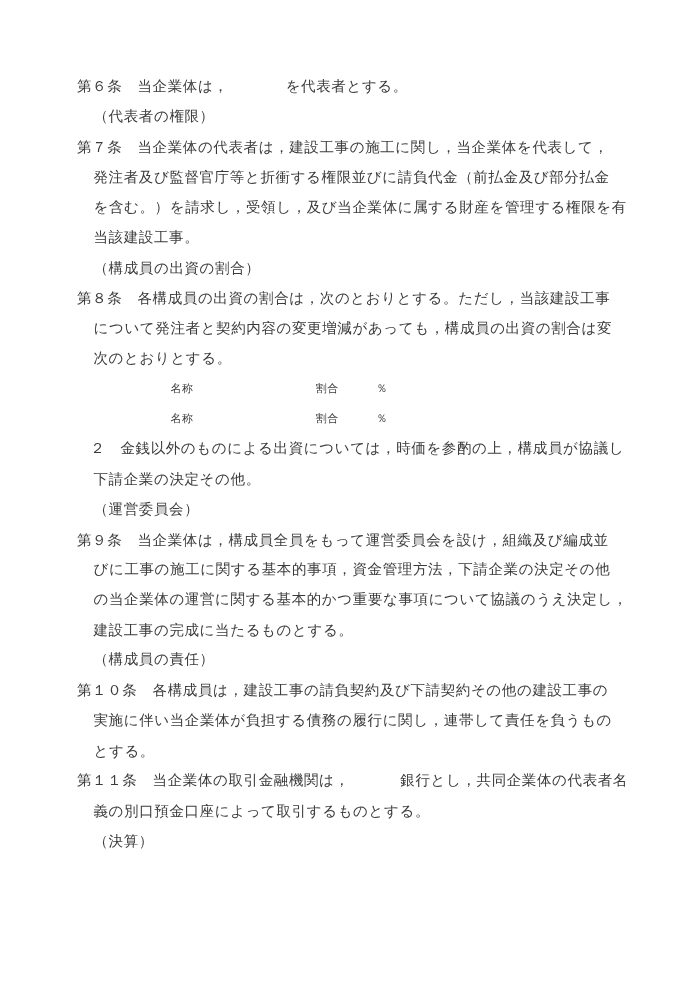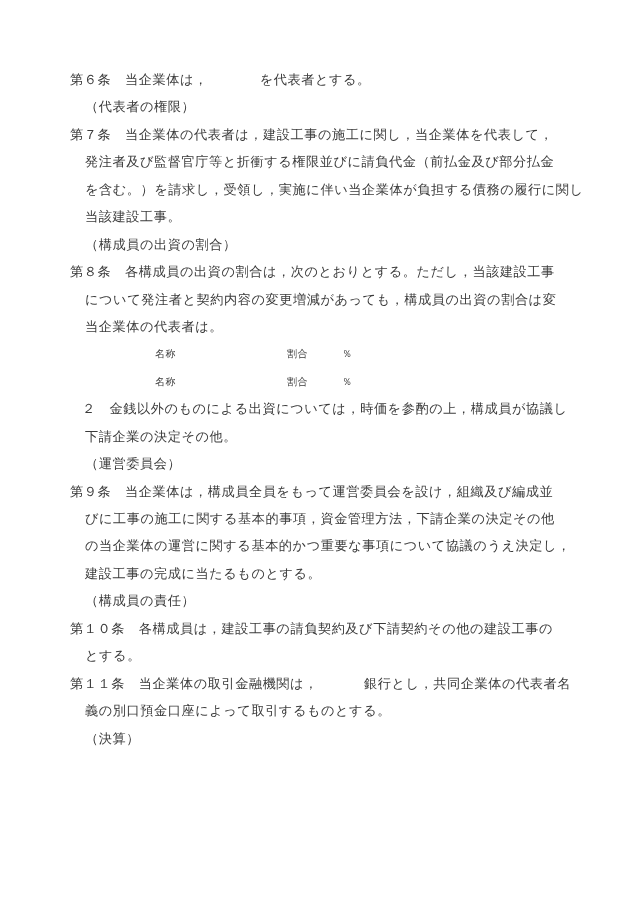--- a/index.html
+++ b/index.html
@@ -87,28 +87,28 @@
 
 <div id="page">
   <div id="doc-body">
 
     <div class="line lvl-0"><span>第６条　当企業体は，</span><span class="blank blank-6"></span><span>を代表者とする。</span></div>
 
     <div class="line lvl-1">（代表者の権限）</div>
 
     <div class="line lvl-0">第７条　当企業体の代表者は，建設工事の施工に関し，当企業体を代表して，</div>
     <div class="line lvl-1">発注者及び監督官庁等と折衝する権限並びに請負代金（前払金及び部分払金</div>
-    <div class="line lvl-1">を含む。）を請求し，受領し，実施に伴い当企業体が負担する債務の履行に関し</div>
+    <div class="line lvl-1">を含む。）を請求し，受領し，及び当企業体に属する財産を管理する権限を有</div>
     <div class="line lvl-1">当該建設工事。</div>
 
     <div class="line lvl-1">（構成員の出資の割合）</div>
 
     <div class="line lvl-0">第８条　各構成員の出資の割合は，次のとおりとする。ただし，当該建設工事</div>
     <div class="line lvl-1">について発注者と契約内容の変更増減があっても，構成員の出資の割合は変</div>
-    <div class="line lvl-1">当企業体の代表者は。</div>
+    <div class="line lvl-1">次のとおりとする。</div>
 
     <div class="tbl-row">
       <span class="tbl-name">名称</span>
       <span class="tbl-label">割合</span>
       <span class="tbl-pct">％</span>
     </div>
     <div class="tbl-row">
       <span class="tbl-name">名称</span>
       <span class="tbl-label">割合</span>
       <span class="tbl-pct">％</span>
@@ -120,20 +120,21 @@
     <div class="line lvl-1">（運営委員会）</div>
 
     <div class="line lvl-0">第９条　当企業体は，構成員全員をもって運営委員会を設け，組織及び編成並</div>
     <div class="line lvl-1">びに工事の施工に関する基本的事項，資金管理方法，下請企業の決定その他</div>
     <div class="line lvl-1">の当企業体の運営に関する基本的かつ重要な事項について協議のうえ決定し，</div>
     <div class="line lvl-1">建設工事の完成に当たるものとする。</div>
 
     <div class="line lvl-1">（構成員の責任）</div>
 
     <div class="line lvl-0">第１０条　各構成員は，建設工事の請負契約及び下請契約その他の建設工事の</div>
+    <div class="line lvl-1">実施に伴い当企業体が負担する債務の履行に関し，連帯して責任を負うもの</div>
     <div class="line lvl-1">とする。</div>
 
 
     <div class="line lvl-0"><span>第１１条　当企業体の取引金融機関は，</span><span class="blank blank-11"></span><span>銀行とし，共同企業体の代表者名</span></div>
     <div class="line lvl-1">義の別口預金口座によって取引するものとする。</div>
 
     <div class="line lvl-1">（決算）</div>
 
   </div>
 </div>

